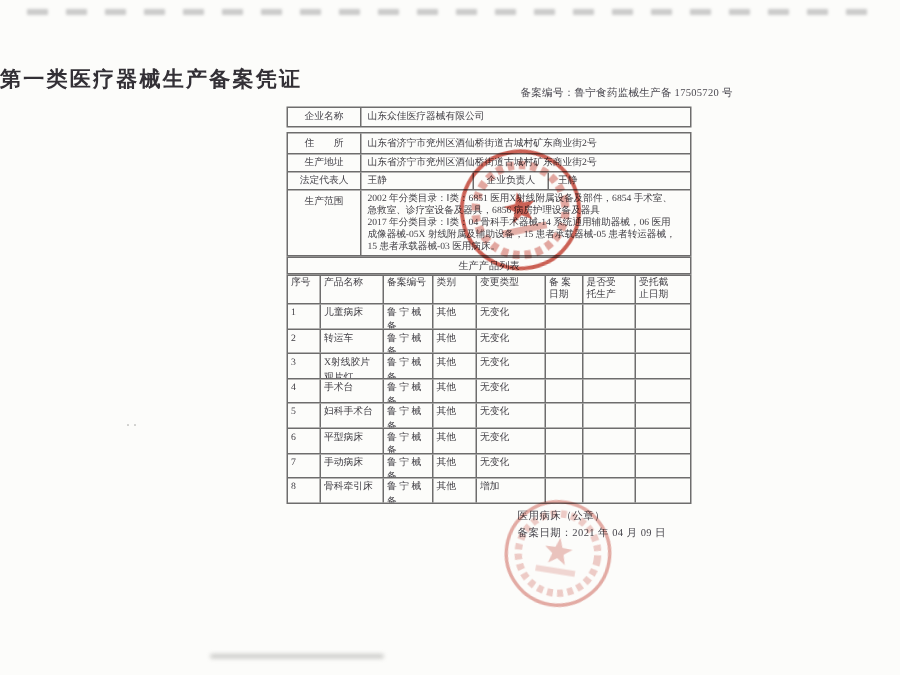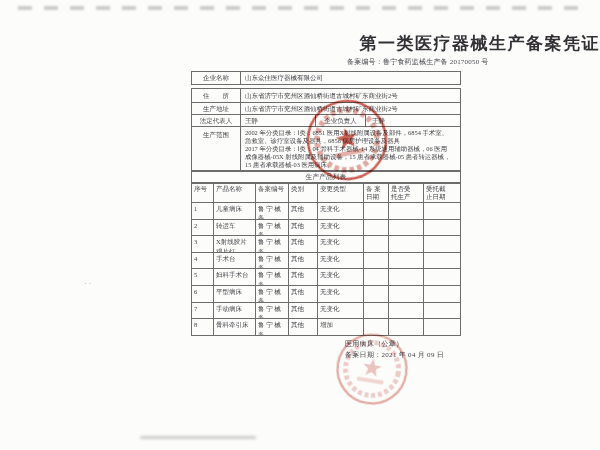--- a/index.html
+++ b/index.html
@@ -6,22 +6,22 @@
   html,body { width:600px; height:450px; overflow:hidden; }
   body { background:#e9e9e7; font-family:"Liberation Serif", serif; }
   #page { position:relative; width:600px; height:450px; background:#fcfcfa; overflow:hidden; color:#403e44; }
 
   
   #scan-top-band { position:absolute; left:18px; top:6px; width:566px; height:4px; opacity:.45; filter:blur(1px);
     background:repeating-linear-gradient(90deg,#8f8f8f 0 14px, transparent 14px 26px); }
   #scan-bottom-smudge { position:absolute; left:140px; top:436px; width:116px; height:3px; background:#a9a9a6; opacity:.6; filter:blur(1.4px); border-radius:2px;}
   #scan-left-dots { position:absolute; left:84px; top:279px; font-size:8px; color:#9a9a97; letter-spacing:2px;}
 
-  .doc-title { position:absolute; top:32px; left:0; width:600px; text-align:right;
-    font-size:17px; font-weight:600; letter-spacing:1.5px; color:#333036; }
+  .doc-title { position:absolute; top:44px; left:0; width:600px; text-align:left;
+    font-size:14px; font-weight:600; letter-spacing:1.5px; color:#333036; }
   .reg-line { position:absolute; top:57px; left:347px; font-size:7px; color:#4a4850; white-space:nowrap; letter-spacing:.2px;}
 
   .tbl { position:absolute; border:1px solid #6e6d6d; background:rgba(255,255,255,.0); }
   .row { display:flex; border-top:1px solid #6e6d6d; }
   .row:first-child { border-top:none; }
   .cell { border-right:1px solid #6e6d6d; font-size:6.5px; line-height:1.45; padding:1px 2px; overflow:hidden; }
   .cell:last-child { border-right:none; }
   .lbl { width:49px; text-align:center; color:#45434a; display:flex; align-items:center; justify-content:center; }
   .val { flex:1; padding-left:4px; display:flex; align-items:center; }
   .pre { white-space:pre-line; }
@@ -57,21 +57,21 @@
 </head>
 <body>
 
 <div id="page">
 
   <div id="scan-top-band"></div>
   <div id="scan-bottom-smudge"></div>
   <div id="scan-left-dots">··</div>
 
   <div class="doc-title">第一类医疗器械生产备案凭证</div>
-  <div class="reg-line">备案编号：鲁宁食药监械生产备 20170050 号</div>
+  <div class="reg-line">备案编号：鲁宁食药监械生产备 17505720 号</div>
 
   <div class="tbl" id="t1">
     <div class="row">
       <div class="cell lbl">企业名称</div>
       <div class="cell val">山东众佳医疗器械有限公司</div>
     </div>
   </div>
 
   <div class="tbl" id="t2">
     <div class="row r-a">

